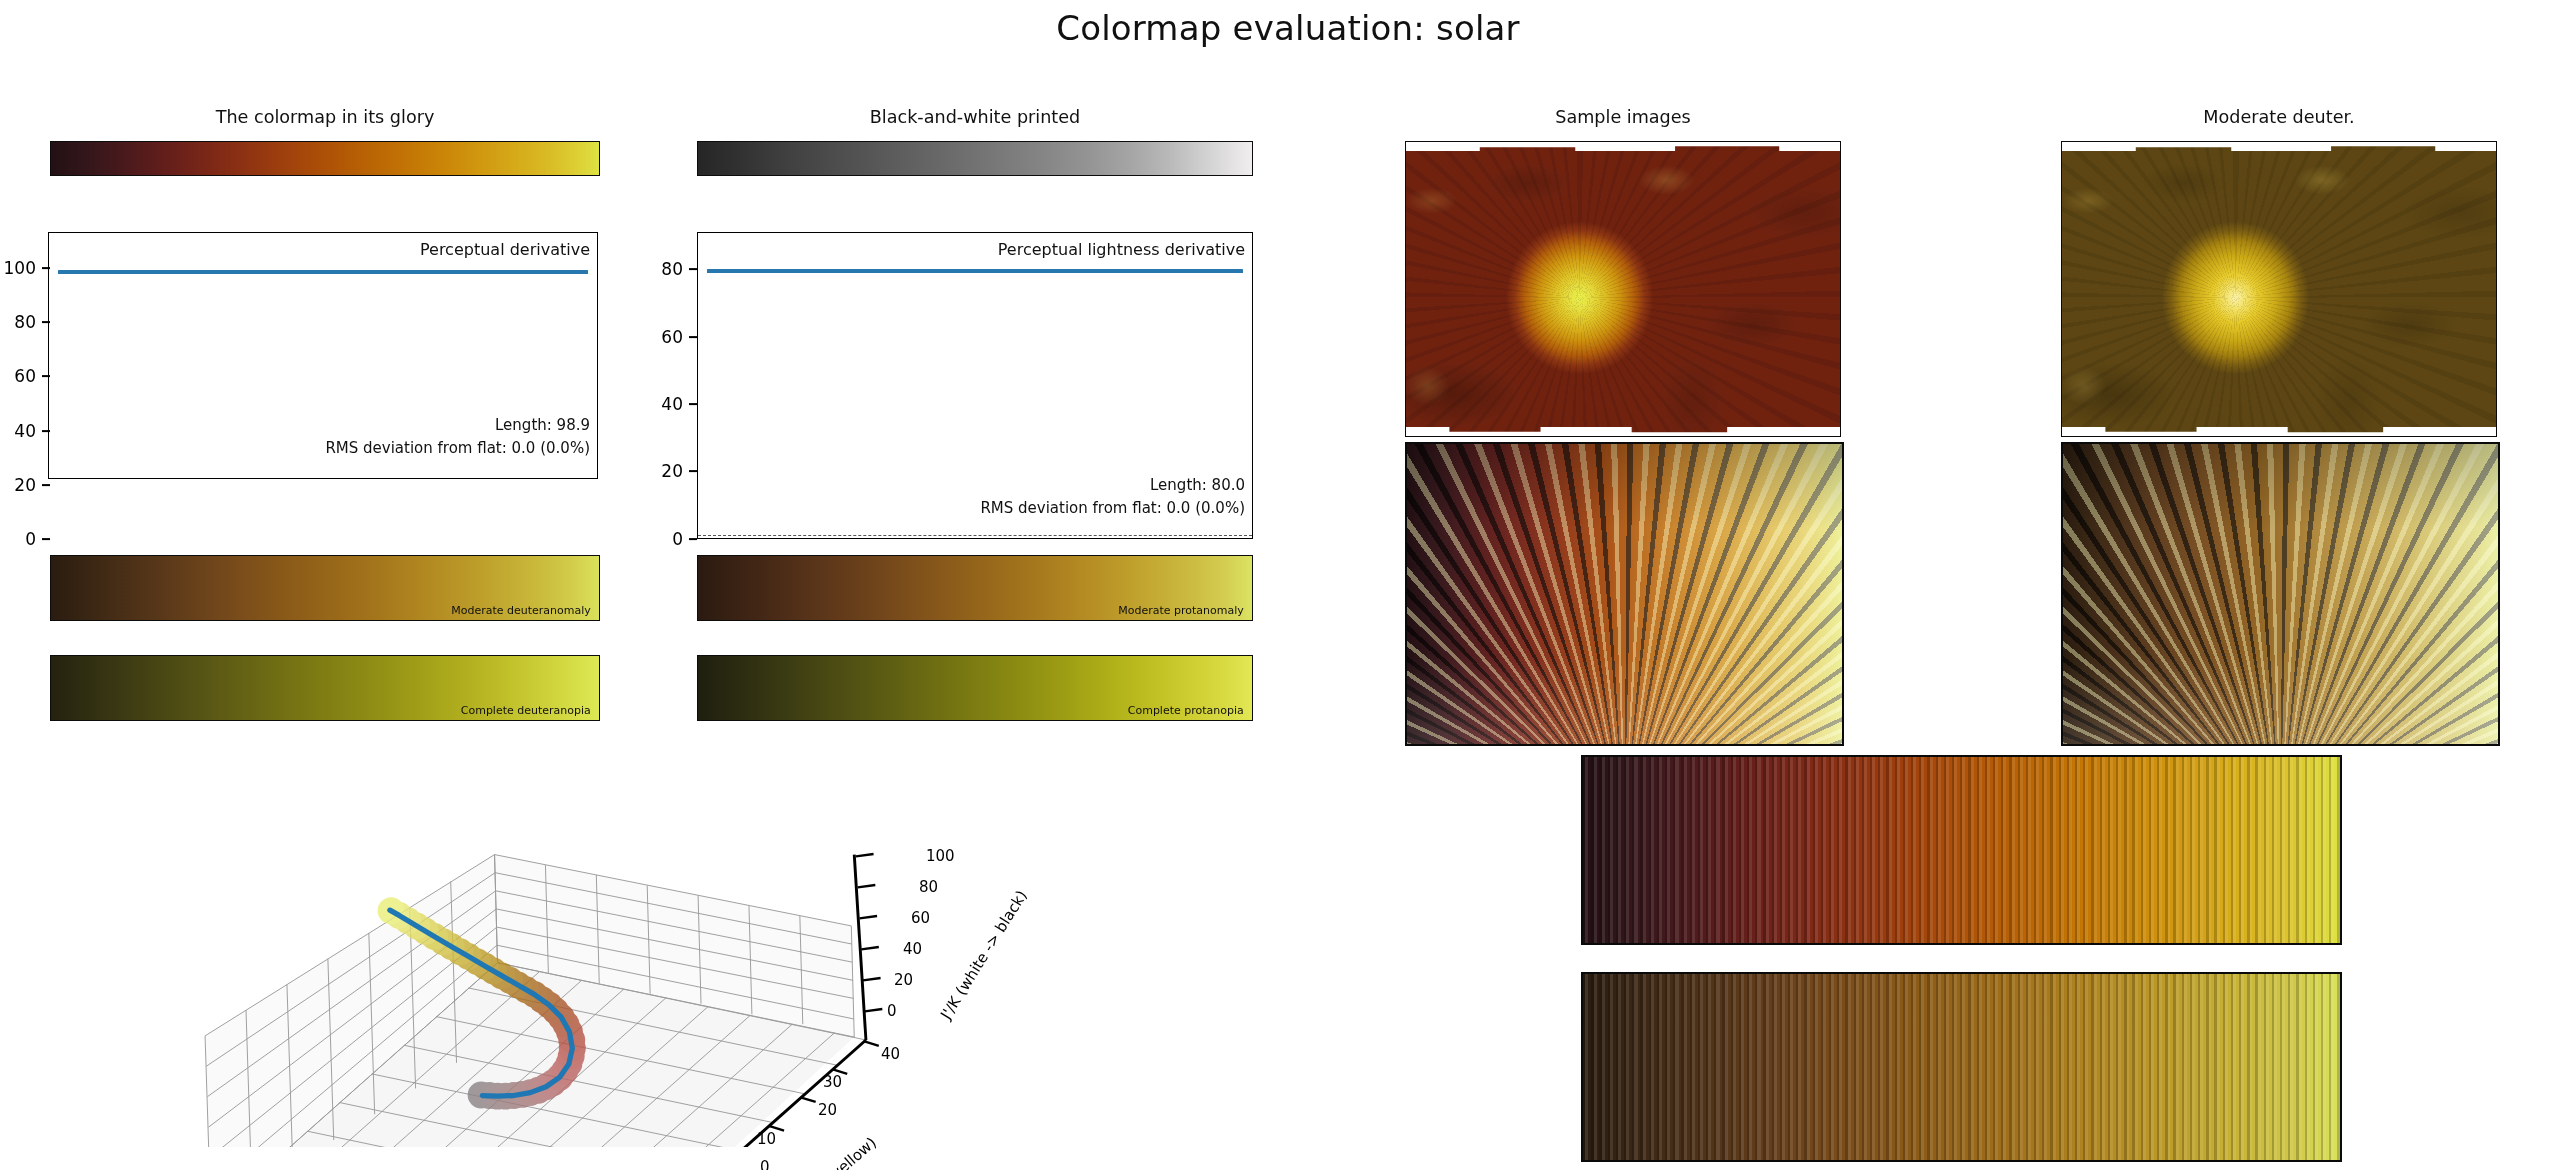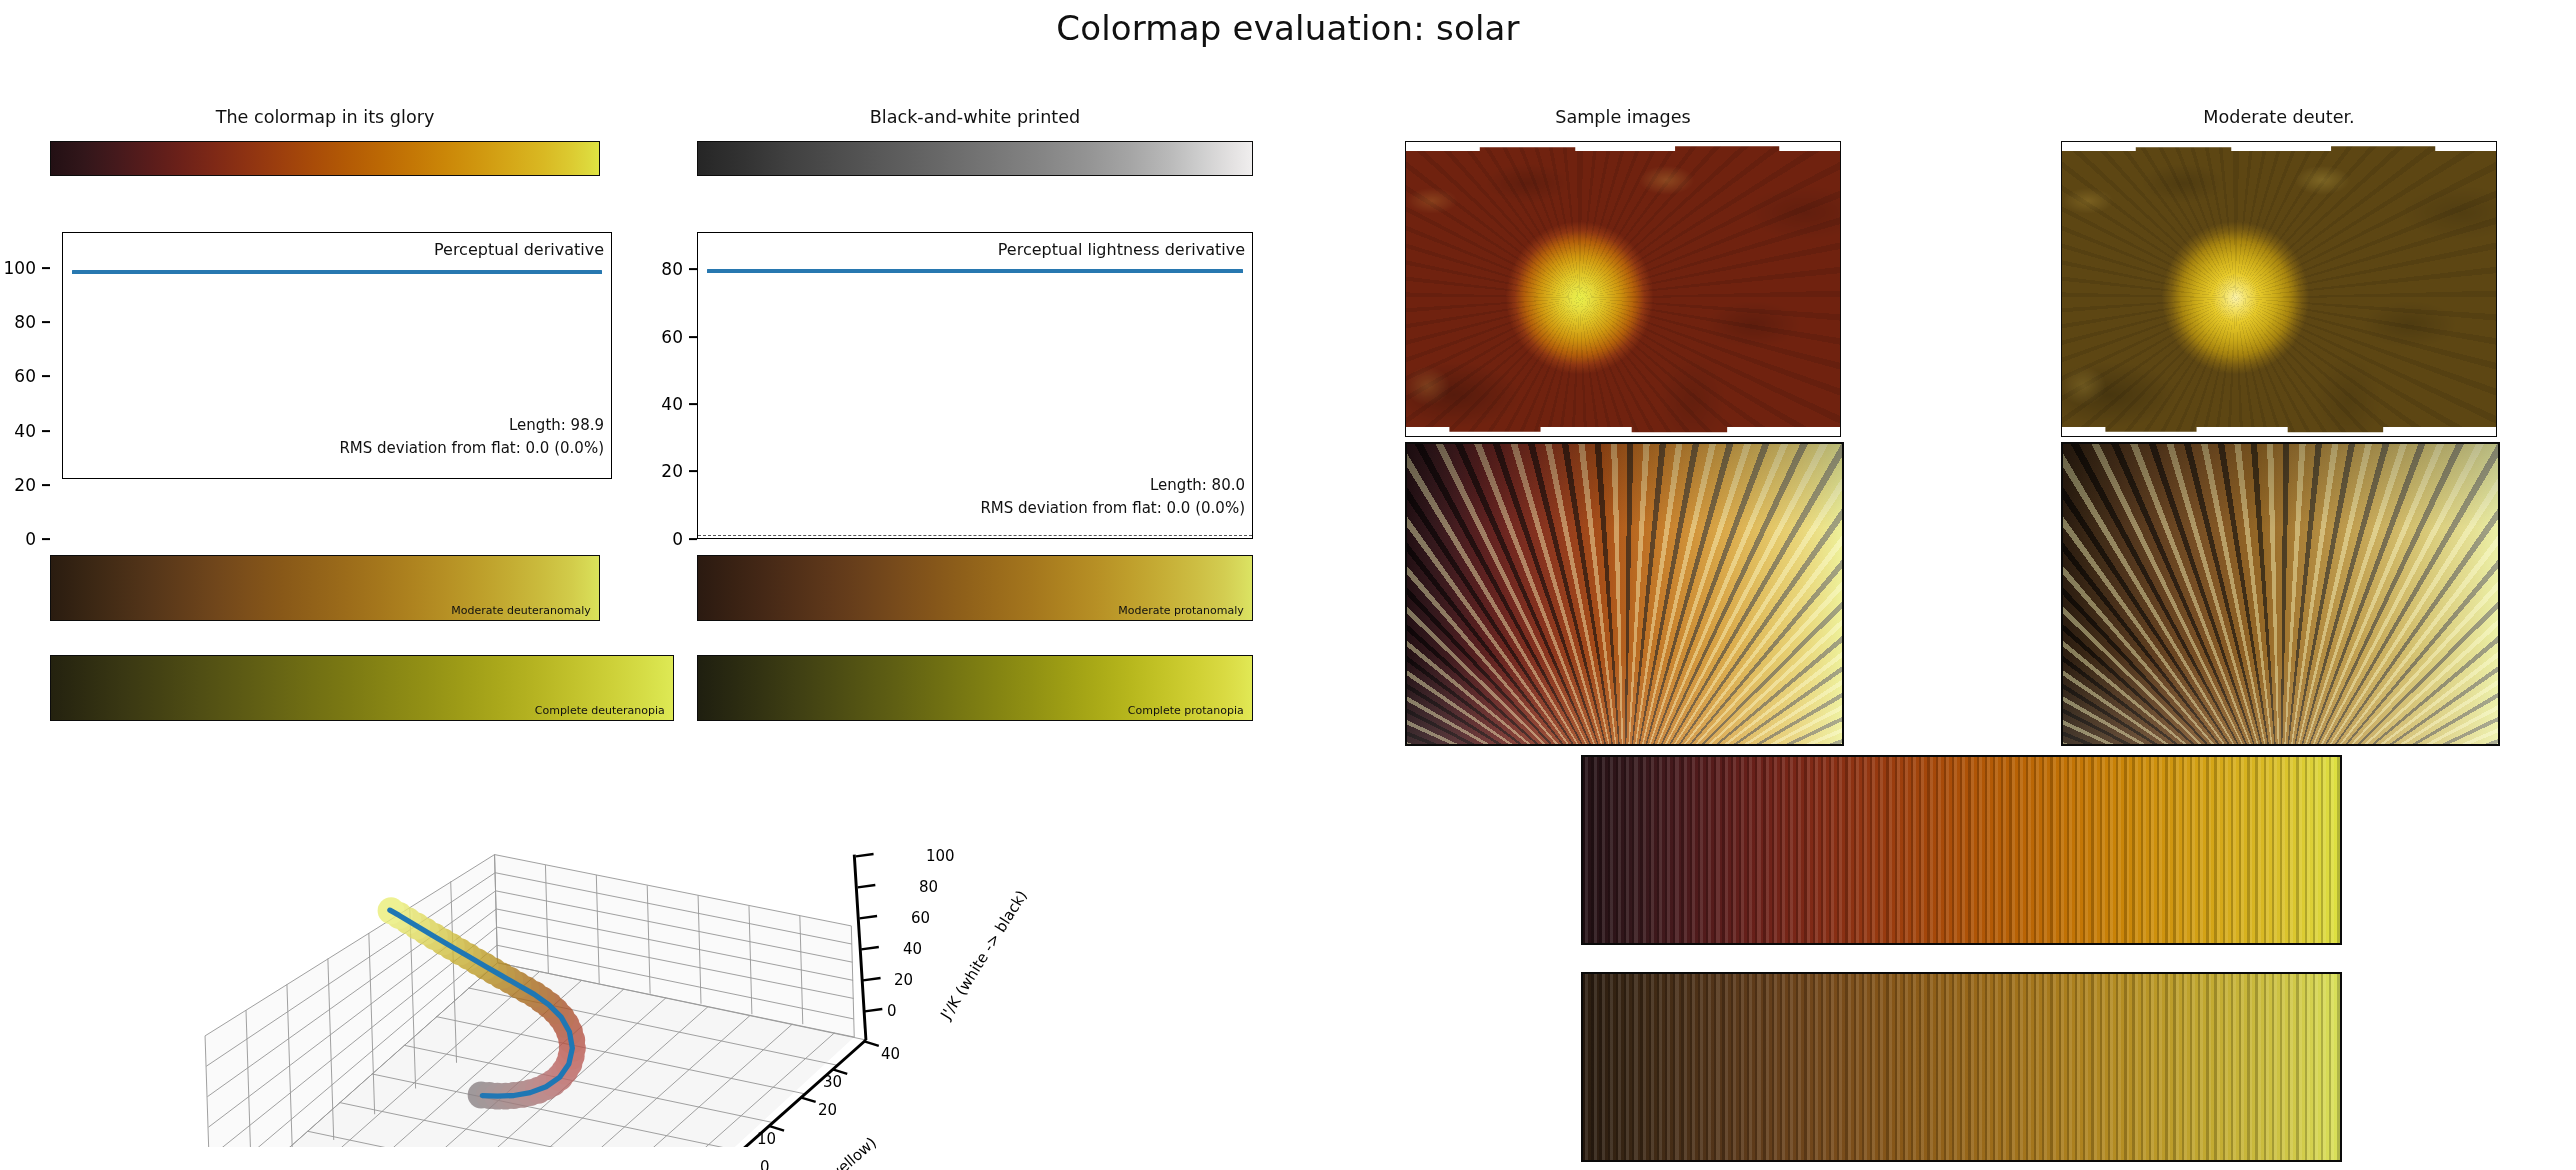--- a/index.html
+++ b/index.html
@@ -123,21 +123,21 @@
 </style>
 </head>
 <body>
 
 <div class="abs" id="fig-title">Colormap evaluation: solar</div>
 
 <div class="abs panel-title" style="left:50px;top:107px;width:550px;">The colormap in its glory</div>
 
 <div class="abs swatch cm-solar" style="left:50px;top:141px;width:550px;height:35px;"></div>
 
-<div class="mpl-axes" id="ax-pd" style="left:62px;top:232px;width:550px;height:247px;">
+<div class="mpl-axes" id="ax-pd" style="left:48px;top:232px;width:550px;height:247px;">
   <div class="ann-title" style="top:7px;">Perceptual derivative</div>
 
   <div class="series-line" style="left:8.8px;right:8.8px;top:37px;"></div>
   <div class="ann-foot" style="bottom:44px;">Length: 98.9</div>
   <div class="ann-foot" style="bottom:21px;">RMS deviation from flat: 0.0 (0.0%)</div>
 </div>
 
 <div class="abs ytick-lab" style="left:0px;width:36px;top:268px;">100</div>
 <div class="abs ytick-mark" style="left:42px;top:268px;"></div>
 <div class="abs ytick-lab" style="left:0px;width:36px;top:322px;">80</div>
@@ -147,21 +147,21 @@
 <div class="abs ytick-lab" style="left:0px;width:36px;top:431px;">40</div>
 <div class="abs ytick-mark" style="left:42px;top:431px;"></div>
 <div class="abs ytick-lab" style="left:0px;width:36px;top:485px;">20</div>
 <div class="abs ytick-mark" style="left:42px;top:485px;"></div>
 <div class="abs ytick-lab" style="left:0px;width:36px;top:539px;">0</div>
 <div class="abs ytick-mark" style="left:42px;top:539px;"></div>
 
 <div class="abs swatch cm-deuta" style="left:50px;top:555px;width:550px;height:66px;">
   <div class="swatch-label">Moderate deuteranomaly</div>
 </div>
-<div class="abs swatch cm-deutp" style="left:50px;top:655px;width:624px;height:66px;">
+<div class="abs swatch cm-deutp" style="left:50px;top:655px;width:550px;height:66px;">
   <div class="swatch-label">Complete deuteranopia</div>
 </div>
 
 <div class="abs panel-title" style="left:697px;top:107px;width:556px;">Black-and-white printed</div>
 
 <div class="abs swatch cm-gray" style="left:697px;top:141px;width:556px;height:35px;"></div>
 
 <div class="mpl-axes" id="ax-pld" style="left:697px;top:232px;width:556px;height:307px;padding-left:40px;">
   <div class="ann-title" style="top:7px;">Perceptual lightness derivative</div>
   <div class="series-line" style="left:8.8px;right:8.8px;top:36px;"></div>

